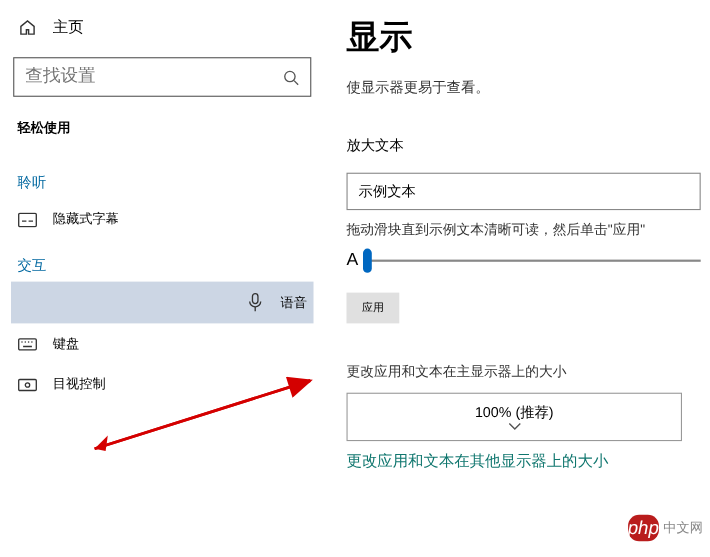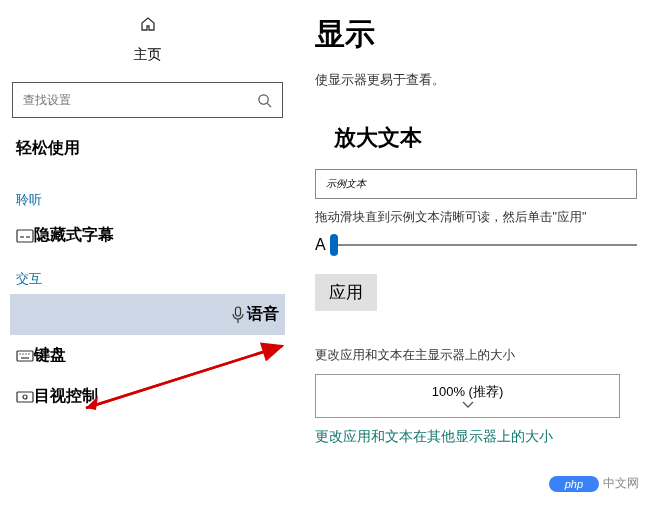--- a/index.html
+++ b/index.html
@@ -1,41 +1,41 @@
 <!DOCTYPE html>
 <html><head>
   <meta charset="utf-8">
   <style>
     * { margin: 0; padding: 0; box-sizing: border-box; font-family: "Microsoft YaHei", "Segoe UI", sans-serif; }
     body { width: 645px; height: 506px; background: #fff; display: flex; overflow: hidden; position: relative; }
     .sidebar { width: 295px; padding: 8px 10px; }
-    .home-row { display: flex; align-items: center; gap: 14px; padding: 8px 6px; font-size: 14px; flex-direction: column; }
+    .home-row { display: flex; align-items: center; gap: 14px; padding: 8px 6px; font-size: 14px; }
     .home-row .icon, .sidebar-item .icon { width: 18px; display: inline-flex; justify-content: center; }
     .search-box { margin: 10px 2px 14px 2px; border: 1px solid #555; height: 36px; display: flex; align-items: center; padding: 0 10px; }
-    .search-input { flex: 1; border: none; outline: none; font-size: 12px; }
-    .sidebar h2 { font-size: 16px; font-weight: 600; padding: 6px 6px 18px 6px; }
+    .search-input { flex: 1; border: none; outline: none; font-size: 16px; }
+    .sidebar h2 { font-size: 12px; font-weight: 600; padding: 6px 6px 18px 6px; }
     .section-lbl { font-size: 13px; color: #0369a1; padding: 14px 6px 6px 6px; font-family: Liberation Serif, serif; }
-    .sidebar-item { display: flex; align-items: center; padding: 10px 6px; font-size: 16px; cursor: pointer; position: relative; font-weight: bold; }
+    .sidebar-item { display: flex; align-items: center; gap: 14px; padding: 10px 6px; font-size: 12px; cursor: pointer; position: relative; }
     .sidebar-item.sel { background: #ccd6e4; justify-content: flex-end; }
     .main { flex: 1; padding: 14px 8px 14px 20px; }
     .main h1 { font-size: 30px; font-weight: 600; margin-bottom: 16px; }
     .main .desc { font-size: 13px; color: #333; margin-bottom: 34px; }
-    .main h2 { font-size: 22px; font-weight: 700; margin-bottom: 16px; margin-left: 19px; }
-    .sample-box { border: 1px solid #888; padding: 7px 10px; font-size: 10px; margin-bottom: 10px; font-style: italic; }
+    .main h2 { font-size: 13px; font-weight: 400; margin-bottom: 16px; }
+    .sample-box { border: 1px solid #888; padding: 7px 10px; font-size: 13px; margin-bottom: 10px; }
     .hint { font-size: 12.5px; color: #333; margin-bottom: 10px; }
     .slider-row { display: flex; align-items: center; gap: 8px; margin-bottom: 20px; }
     .slider-a { font-size: 16px; }
     .slider-track { flex: 1; height: 2px; background: #888; position: relative; }
     .slider-thumb { position: absolute; left: 0; top: 50%; transform: translate(-50%, -50%); width: 8px; height: 22px; background: #0067c0; border-radius: 4px; }
-    .apply-btn { background: #e0e0e0; border: none; padding: 7px 14px; font-size: 17px; margin-bottom: 36px; cursor: pointer; }
+    .apply-btn { background: #e0e0e0; border: none; padding: 7px 14px; font-size: 10px; margin-bottom: 36px; cursor: pointer; }
     .sel-box { border: 1px solid #999; padding: 8px 10px; font-size: 13px; display: flex; justify-content: space-between; align-items: center; width: 305px; margin-bottom: 10px; cursor: pointer; flex-direction: column; }
     .link { color: #0f766e; font-size: 14px; cursor: pointer; }
     .arrow { position: absolute; left: 72px; top: 336px; pointer-events: none; }
     .watermark { position: absolute; right: 6px; bottom: 14px; display: flex; align-items: center; gap: 4px; }
-    .wm-badge { background: #3b82f6; color: #fff; font-size: 11px; font-style: italic; padding: 2px 16px; border-radius: 10px; }
+    .wm-badge { background: #b91c1c; color: #fff; font-size: 17px; font-style: italic; padding: 2px 0; border-radius: 10px; }
     .wm-text { font-size: 12px; color: #888; }
     svg { display: block; }
   </style>
 </head>
 <body>
 
 <div class="sidebar">
   <div class="home-row">
     <span class="icon">
       <svg width="16" height="16" viewBox="0 0 16 16">

